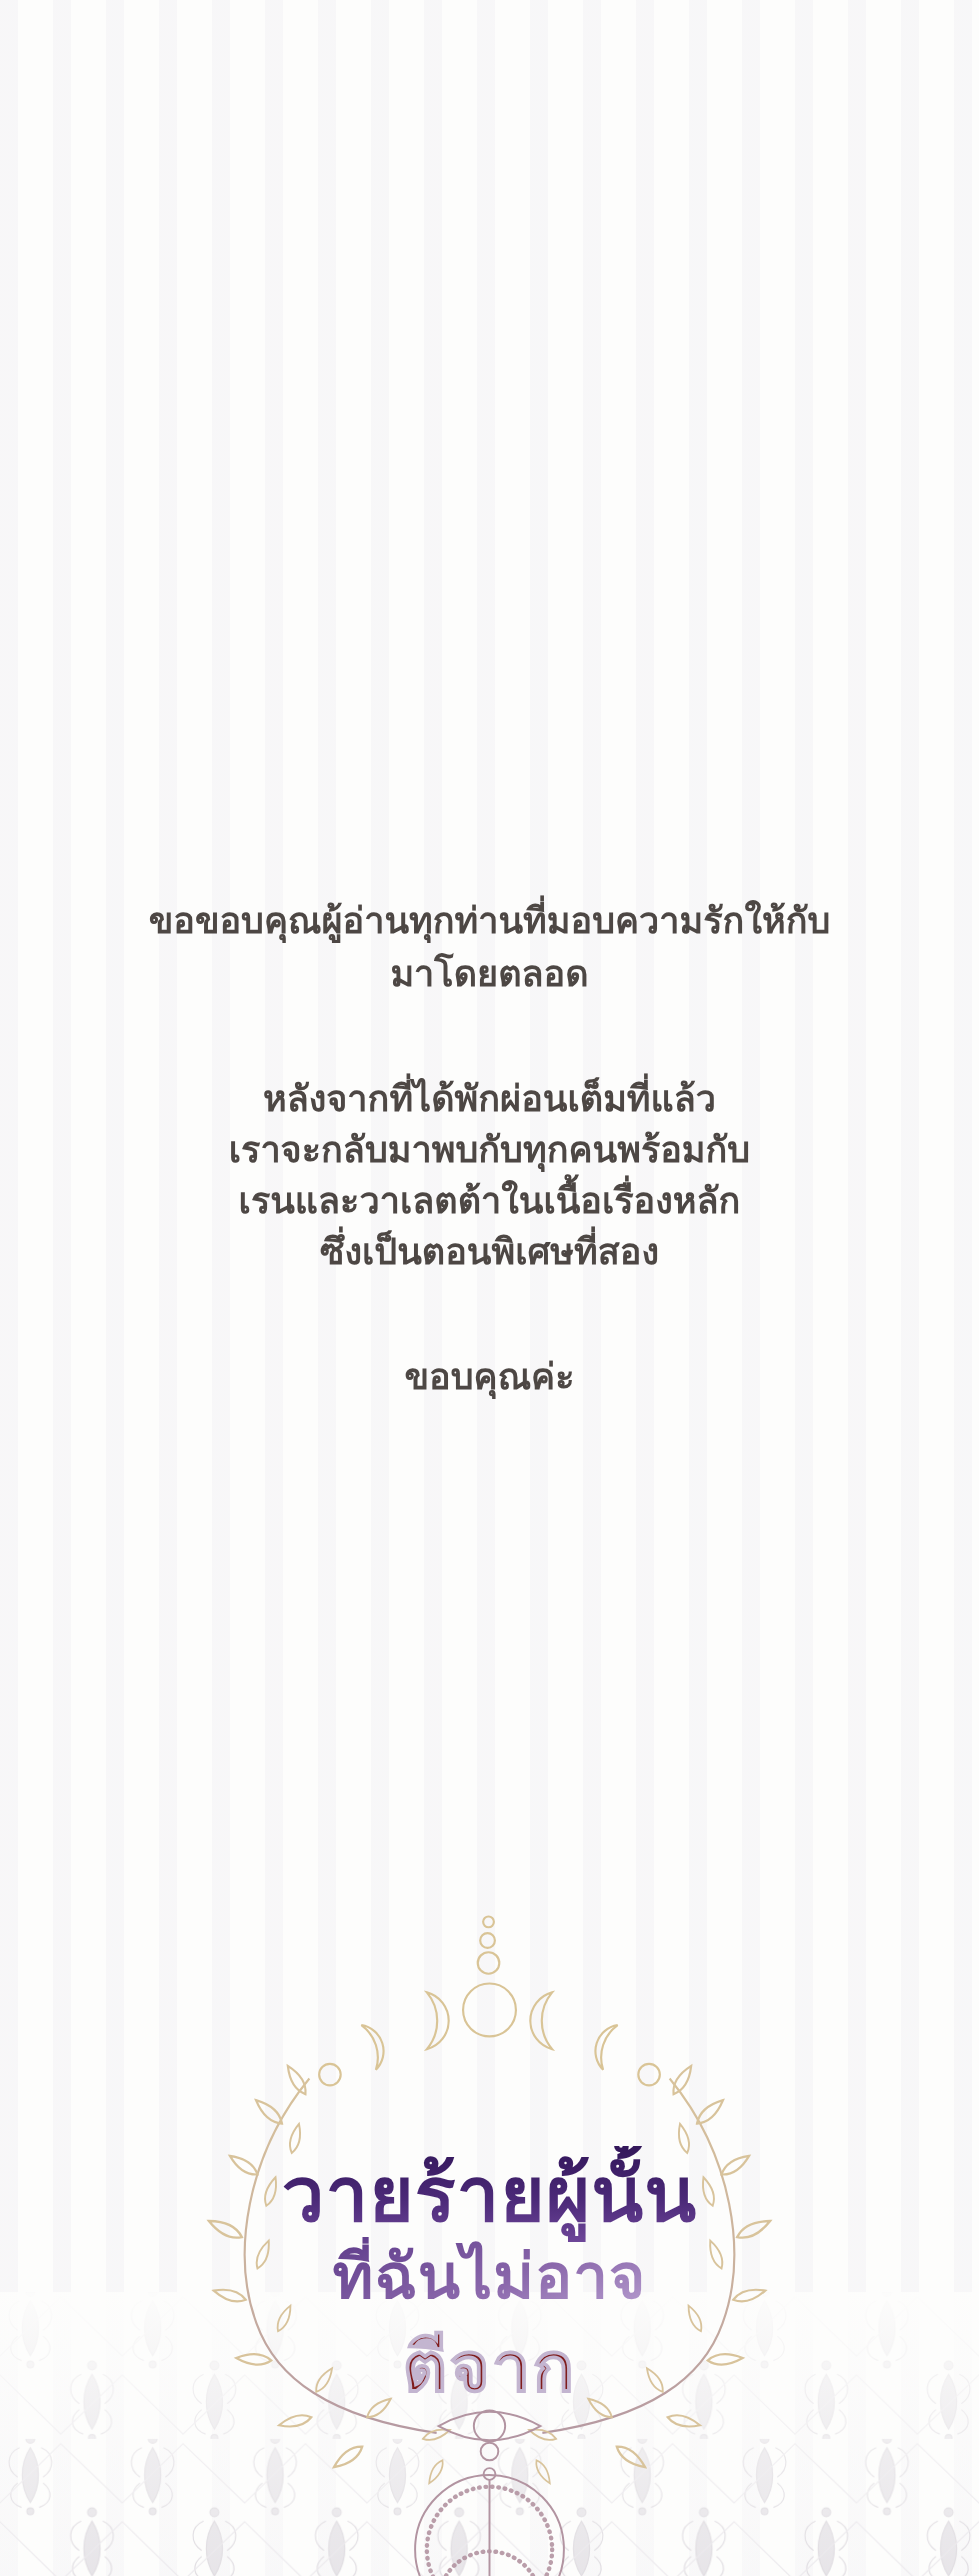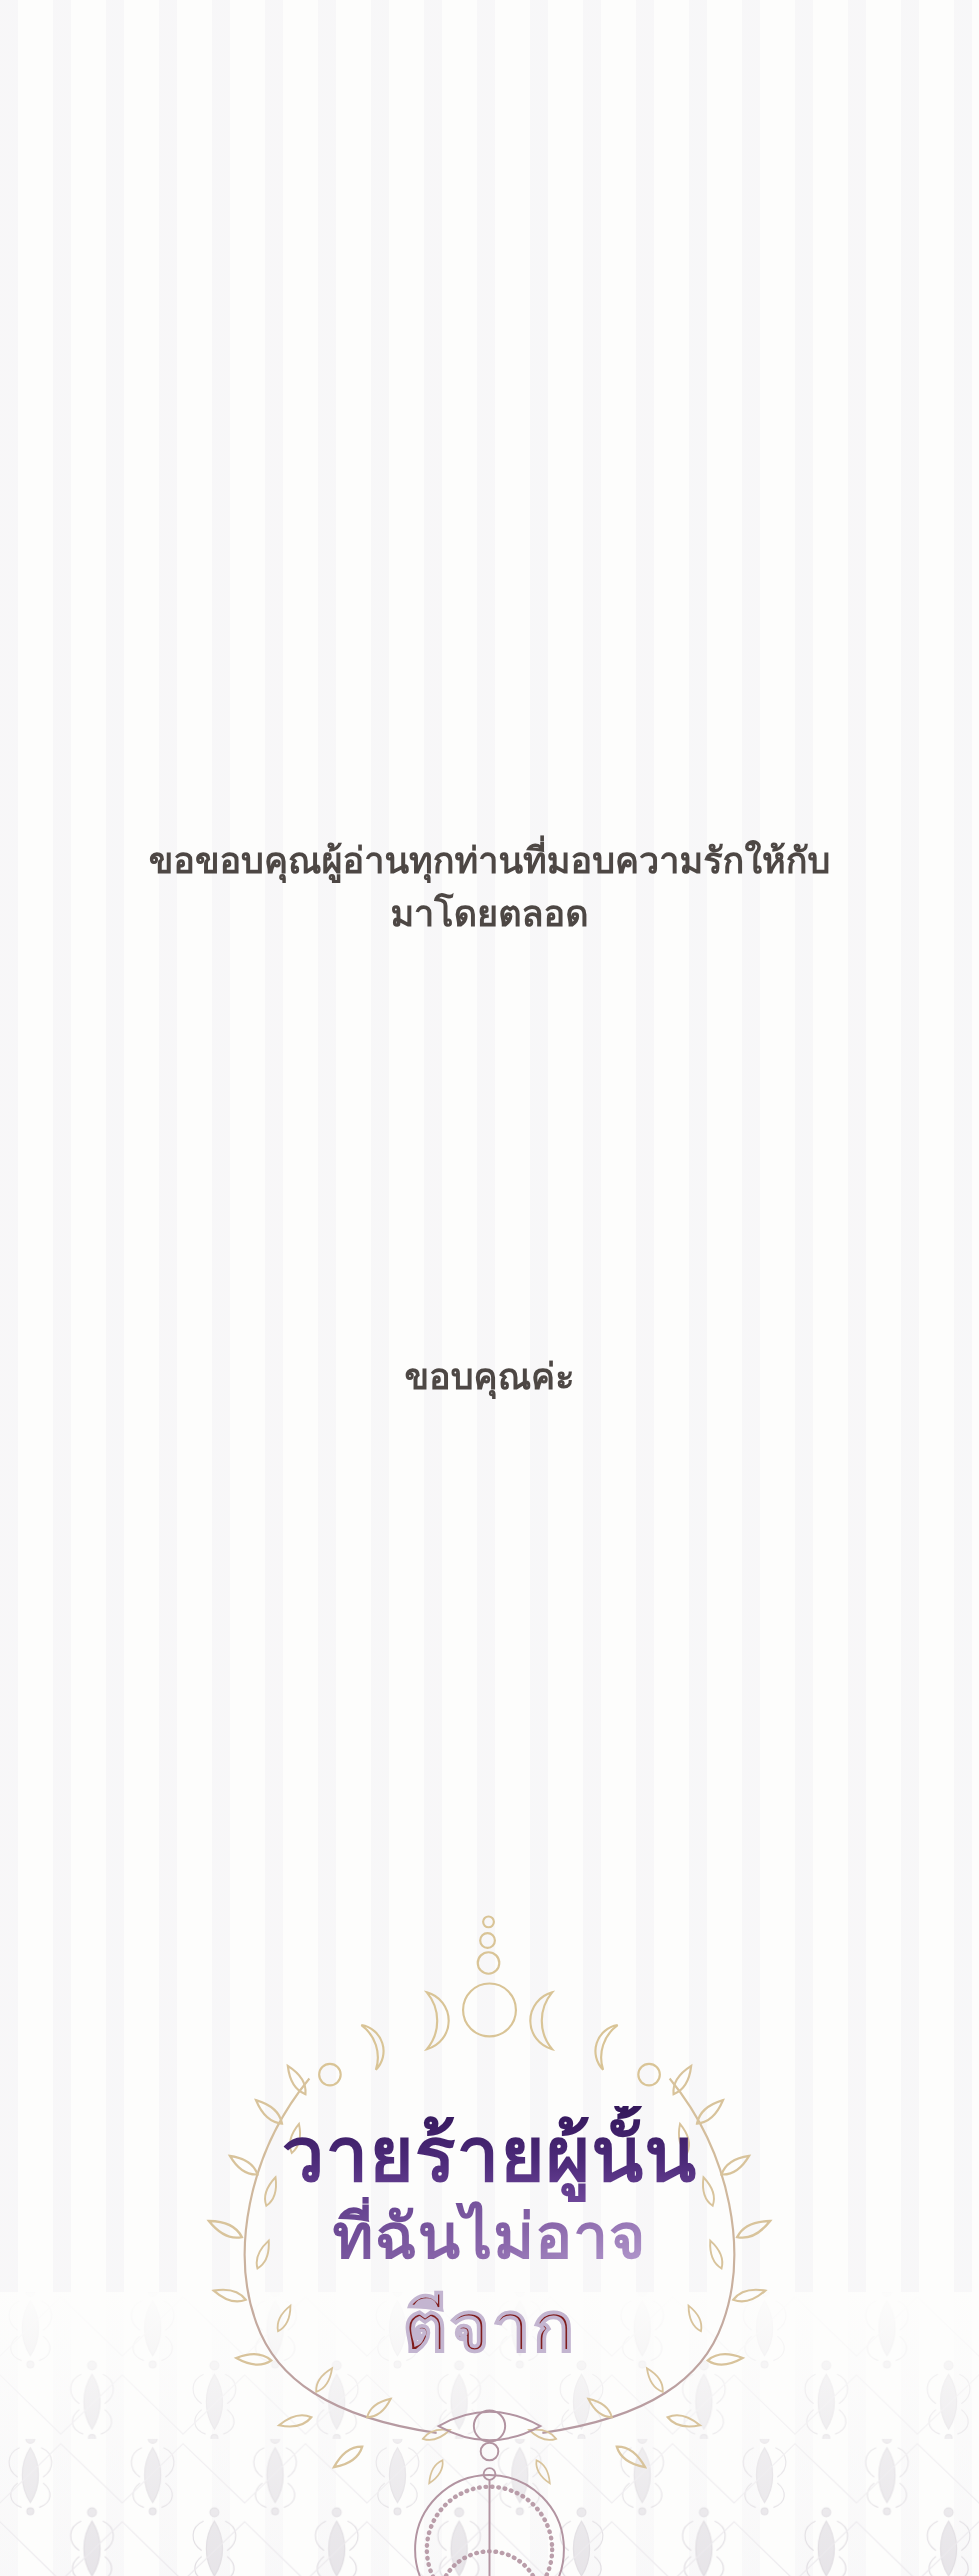--- a/index.html
+++ b/index.html
@@ -14,32 +14,32 @@
   
   .stripes{
     position:absolute;inset:0;
     background:repeating-linear-gradient(90deg,
       rgba(243,242,245,0.55) 0px, rgba(243,242,245,0.55) 17.6px,
       rgba(253,253,252,0) 17.6px, rgba(253,253,252,0) 53px);
     pointer-events:none;
   }
   .message{position:absolute;left:0;width:100%;text-align:center;color:#4d4744;
            font-weight:bold;z-index:2;}
-  .p1{top:834px;font-size:36px;line-height:53px;}
+  .p1{top:894px;font-size:36px;line-height:53px;}
   .p2{top:1073px;font-size:36px;line-height:51px;}
   .closing{top:1342px;font-size:36px;line-height:45px;margin-top:12px;}
   .message .line{display:block;}
 
   .deco{position:absolute;left:0;top:1861px;z-index:1;}
   .damask{position:absolute;left:0;top:2292px;z-index:0;}
 
   .title-block{position:absolute;left:0;top:0;width:100%;z-index:3;}
   .title-line{position:absolute;left:50%;transform:translateX(-50%);
               white-space:nowrap;font-family:"DejaVu Serif", serif;
-              font-weight:bold;line-height:1.3;}
+              font-weight:bold;line-height:1.3;margin-top:40px;}
   .t1{top:2106px;font-size:76px;letter-spacing:1px;
       background:linear-gradient(180deg,#33175a 0%,#4c2a79 55%,#70489b 100%);
       -webkit-background-clip:text;background-clip:text;color:transparent;}
   .t2{top:2197px;font-size:62px;letter-spacing:1px;
       background:linear-gradient(160deg,#5e3b8a 0%,#8a67ab 55%,#bba3d3 100%);
       -webkit-background-clip:text;background-clip:text;color:transparent;}
   .t3{top:2282px;font-size:69px;letter-spacing:2px;
       color:#7f1d1d;-webkit-text-stroke:1.6px #c3b5d0;}
 </style>
 </head>
@@ -80,20 +80,26 @@
         <stop offset="1" stop-color="#fdfdfc" stop-opacity="0.18"></stop>
       </linearGradient>
     </defs>
     <rect x="0" y="0" width="1000" height="290" fill="url(#dmk)"></rect>
     <rect x="0" y="0" width="1000" height="290" fill="url(#dfade)"></rect>
   </svg>
 
   <div class="message p1">
     <span class="line">ขอขอบคุณผู้อ่านทุกท่านที่มอบความรักให้กับ</span>
     <span class="line">มาโดยตลอด</span>
+  </div>
+  <div class="message p2">
+    <span class="line">หลังจากที่ได้พักผ่อนเต็มที่แล้ว</span>
+    <span class="line">เราจะกลับมาพบกับทุกคนพร้อมกับ</span>
+    <span class="line">เรนและวาเลตต้าในเนื้อเรื่องหลัก</span>
+    <span class="line">ซึ่งเป็นตอนพิเศษที่สอง</span>
   </div>
   <div class="message closing">ขอบคุณค่ะ</div>
 
   <svg class="deco" width="979" height="715" viewBox="0 0 1000 730">
     <defs>
       <linearGradient id="wg" gradientUnits="userSpaceOnUse" x1="0" y1="210" x2="0" y2="610">
         <stop offset="0" stop-color="#d8c39b"></stop>
         <stop offset="0.55" stop-color="#c9b09e"></stop>
         <stop offset="1" stop-color="#b295a2"></stop>
       </linearGradient>

